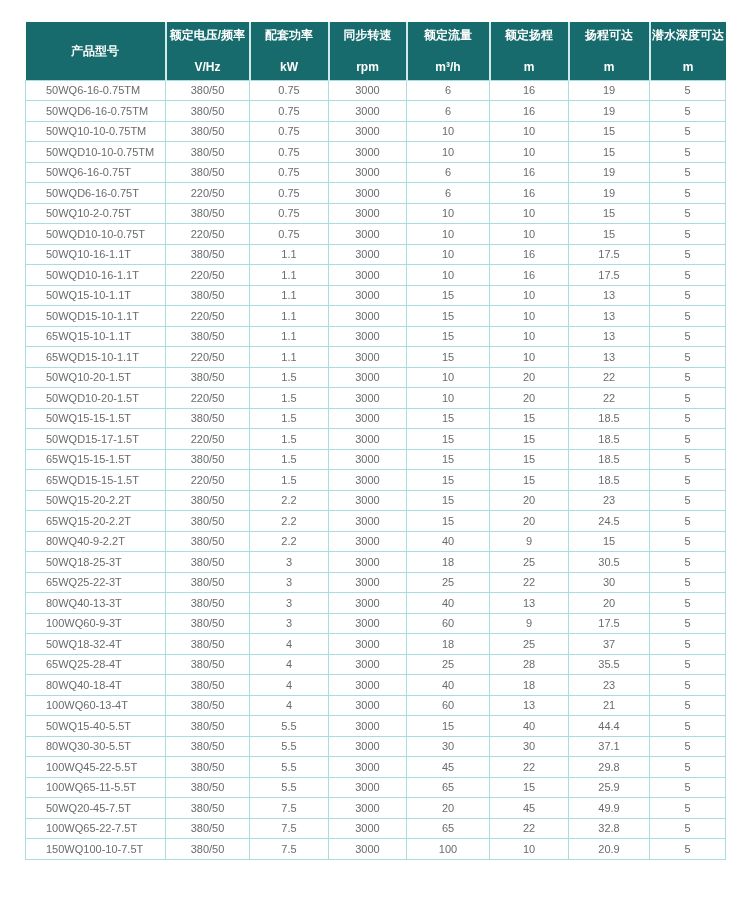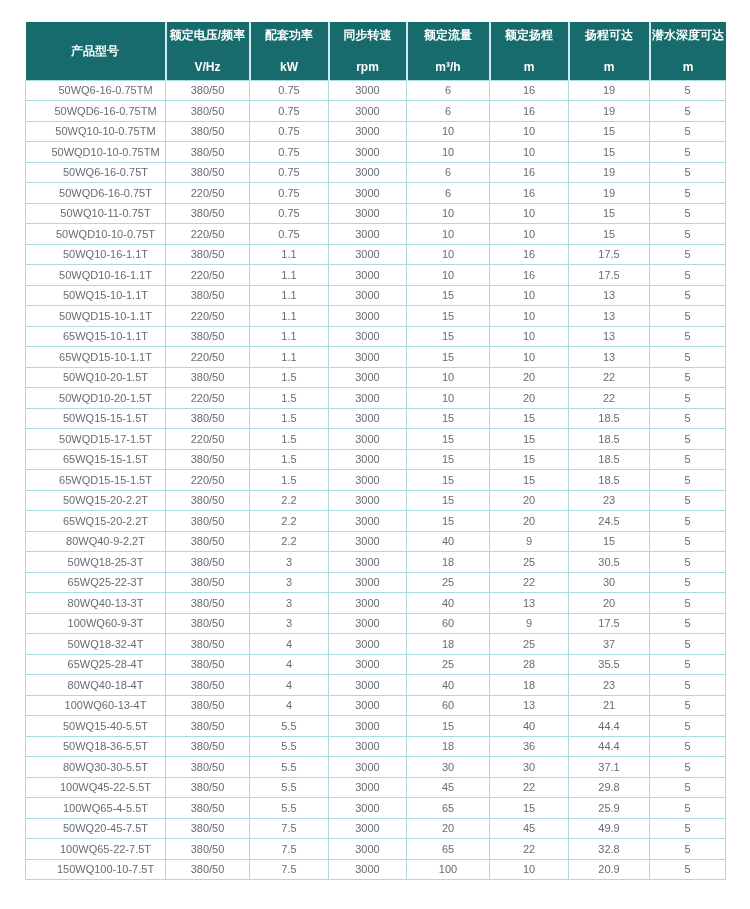--- a/index.html
+++ b/index.html
@@ -45,21 +45,21 @@
     font-size:11px;
     color:var(--cell-text);
     text-align:center;
     vertical-align:middle;
     background:#ffffff;
     border:1px solid var(--border-color);
     white-space:nowrap;
     overflow:hidden;
   }
   tbody td.model{
-    text-align:center;
+    text-align:left;
     padding-left:20px;
   }
 </style>
 </head>
 <body>
 
 <div class="page">
   <table>
     <colgroup>
       <col style="width:140px">
@@ -161,21 +161,21 @@
           <td class="model">50WQD6-16-0.75T</td>
           <td>220/50</td>
           <td>0.75</td>
           <td>3000</td>
           <td>6</td>
           <td>16</td>
           <td>19</td>
           <td>5</td>
         </tr>
         <tr>
-          <td class="model">50WQ10-11-0.75T</td>
+          <td class="model">50WQ10-2-0.75T</td>
           <td>380/50</td>
           <td>0.75</td>
           <td>3000</td>
           <td>10</td>
           <td>10</td>
           <td>15</td>
           <td>5</td>
         </tr>
         <tr>
           <td class="model">50WQD10-10-0.75T</td>
@@ -421,51 +421,41 @@
           <td class="model">50WQ15-40-5.5T</td>
           <td>380/50</td>
           <td>5.5</td>
           <td>3000</td>
           <td>15</td>
           <td>40</td>
           <td>44.4</td>
           <td>5</td>
         </tr>
         <tr>
-          <td class="model">50WQ18-36-5.5T</td>
-          <td>380/50</td>
-          <td>5.5</td>
-          <td>3000</td>
-          <td>18</td>
-          <td>36</td>
-          <td>44.4</td>
-          <td>5</td>
-        </tr>
-        <tr>
           <td class="model">80WQ30-30-5.5T</td>
           <td>380/50</td>
           <td>5.5</td>
           <td>3000</td>
           <td>30</td>
           <td>30</td>
           <td>37.1</td>
           <td>5</td>
         </tr>
         <tr>
           <td class="model">100WQ45-22-5.5T</td>
           <td>380/50</td>
           <td>5.5</td>
           <td>3000</td>
           <td>45</td>
           <td>22</td>
           <td>29.8</td>
           <td>5</td>
         </tr>
         <tr>
-          <td class="model">100WQ65-4-5.5T</td>
+          <td class="model">100WQ65-11-5.5T</td>
           <td>380/50</td>
           <td>5.5</td>
           <td>3000</td>
           <td>65</td>
           <td>15</td>
           <td>25.9</td>
           <td>5</td>
         </tr>
         <tr>
           <td class="model">50WQ20-45-7.5T</td>

